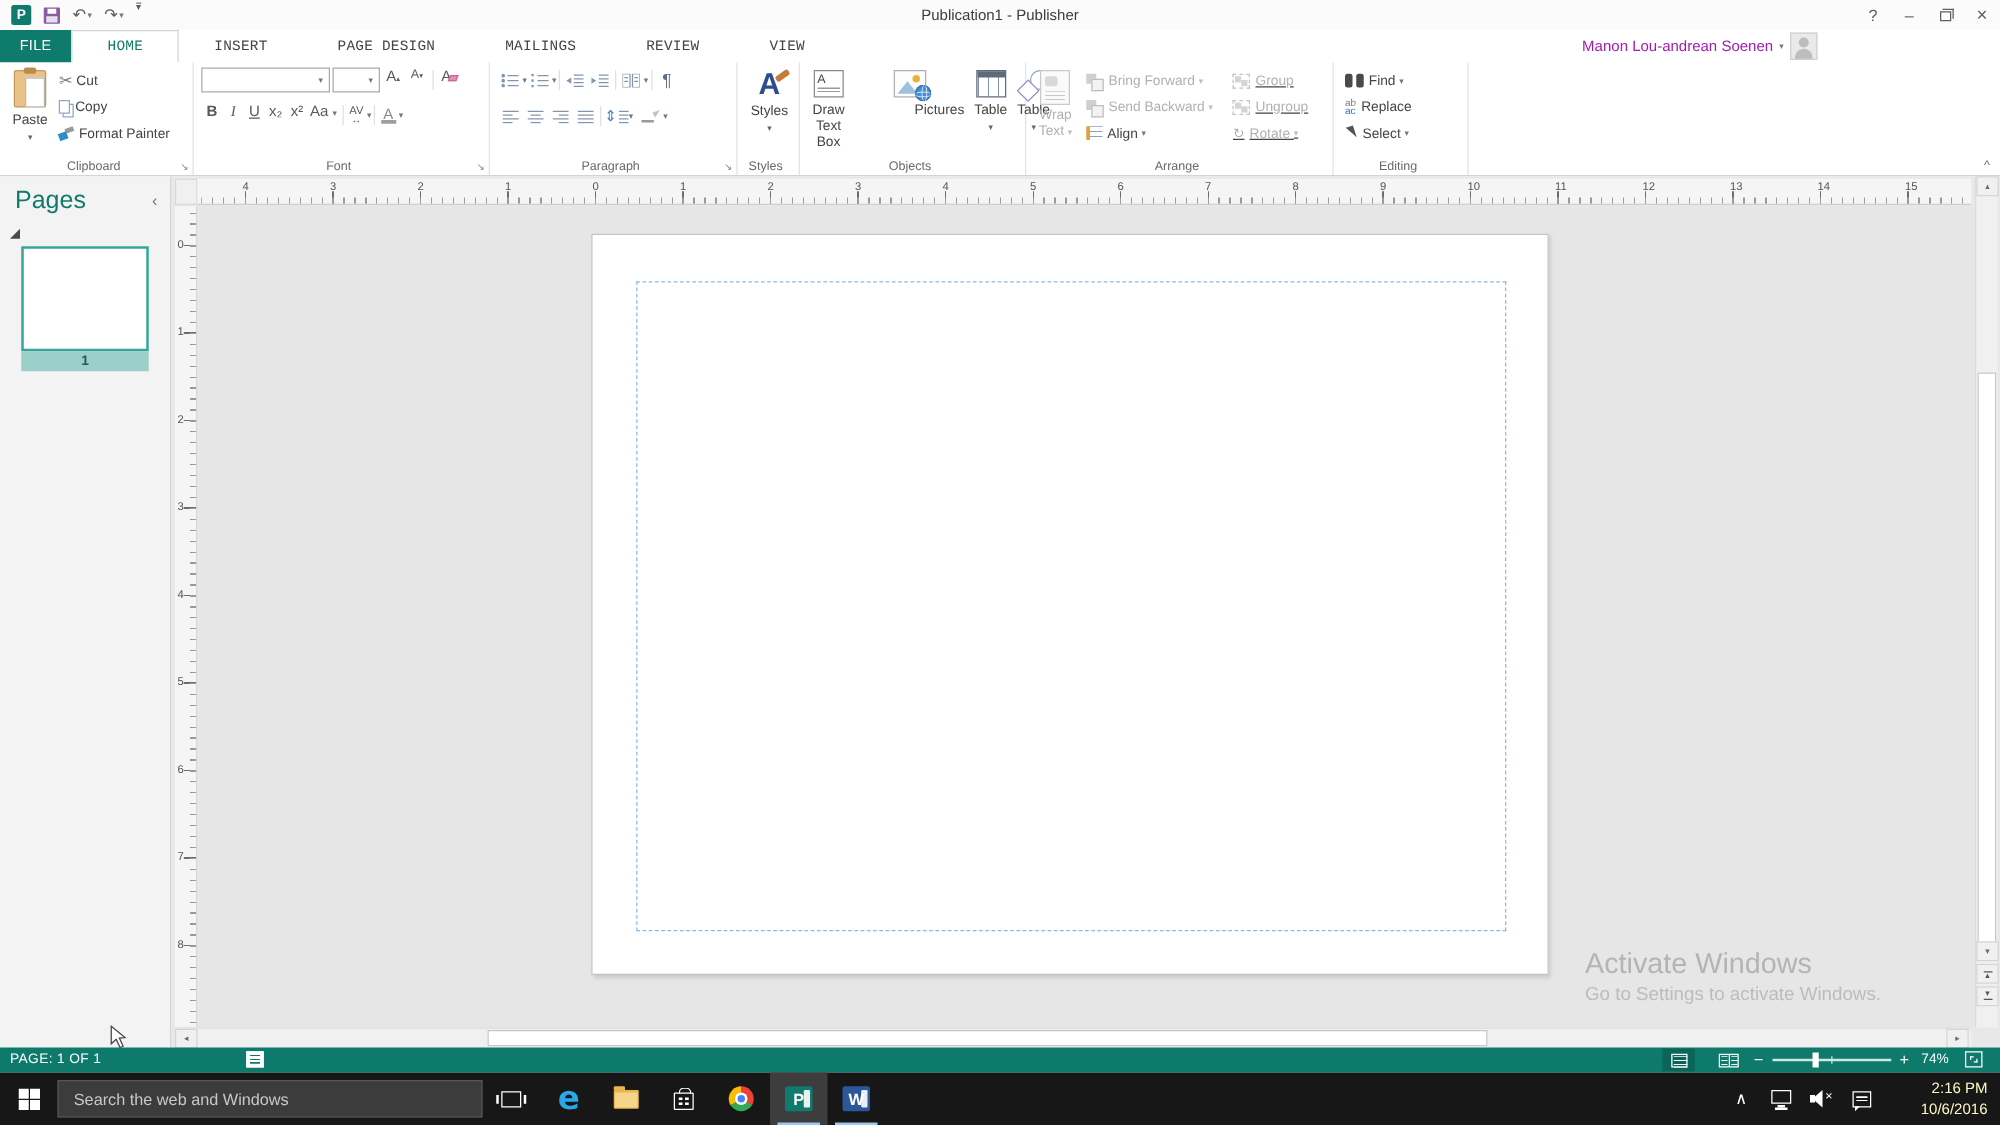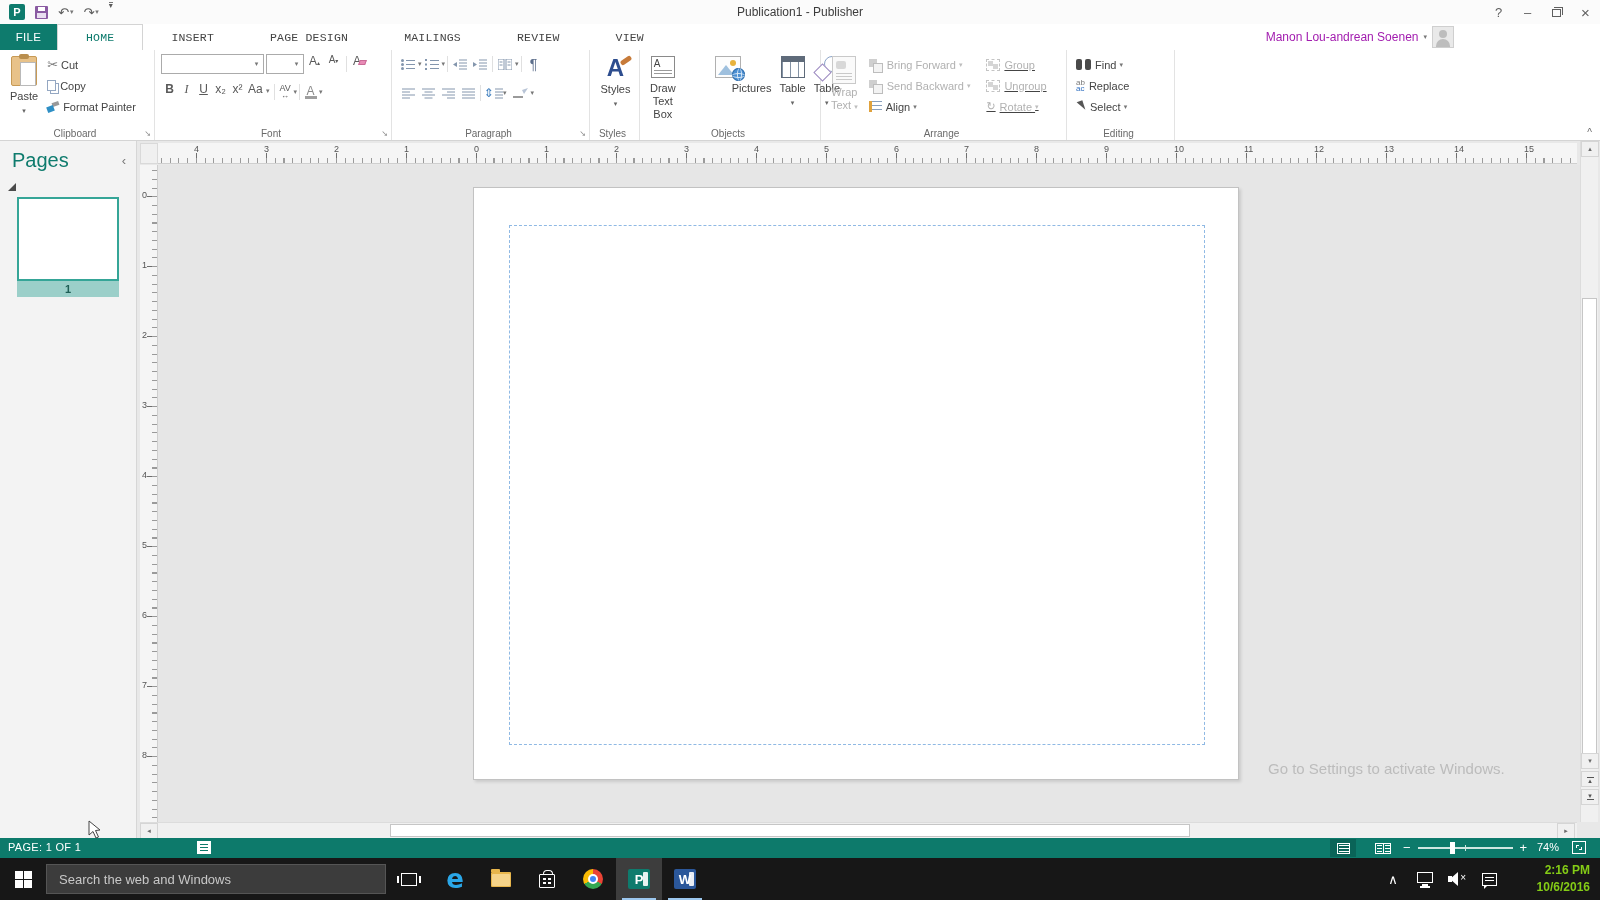--- a/index.html
+++ b/index.html
@@ -212,21 +212,21 @@
   .tray-ic { width:22px; height:42px; display:flex; align-items:center; justify-content:center; font-size:13px; }
   .net-ic { width:16px; height:11px; border:1px solid #fff; position:relative; margin-top:-3px; }
   .net-ic:before { content:""; position:absolute; left:4px; bottom:-4px; width:6px; height:2px; background:#fff; box-shadow:-2px 2px 0 0 #fff,2px 2px 0 0 #fff; }
   .spk-ic { position:relative; width:18px; height:14px; }
   .spk-ic .sq { position:absolute; left:0; top:4px; width:4px; height:6px; background:#fff; }
   .spk-ic .tri { position:absolute; left:2px; top:0; width:0; height:0; border-top:7px solid transparent; border-bottom:7px solid transparent; border-right:8px solid #fff; }
   .spk-ic .x { position:absolute; right:0; top:0; font-size:10px; color:#fff; }
   .ac-ic { width:15px; height:13px; border:1px solid #fff; position:relative; }
   .ac-ic:before { content:""; position:absolute; left:2px; top:3px; width:9px; height:5px; background:repeating-linear-gradient(180deg,#fff 0 1px,transparent 1px 3px); }
   .ac-ic:after { content:""; position:absolute; left:1px; bottom:-4px; border-left:4px solid #fff; border-bottom:4px solid transparent; }
-  #clock { position:absolute; right:10px; top:4px; text-align:right; color:#84cc16; font-size:12px; line-height:17px;font-weight:bold; }
+  #clock { position:absolute; right:10px; top:4px; text-align:right; color:#fef9c3; font-size:12px; line-height:17px; }
 
   .dd { font-size:7px; color:#777; }
   .disabled .dd { color:#bdbdbd; }
   .blet { font-size:12px; }
 </style>
 </head>
 <body>
 
 <div id="app">
 
@@ -592,20 +592,21 @@
         <span class="vnum" style="top: 445px;">6</span>
         <span class="vnum" style="top: 515px;">7</span>
         <span class="vnum" style="top: 585px;">8</span>
       </div>
 
     <div id="canvas">
       <div id="page">
         <div id="margin-guides"></div>
       </div>
       <div id="watermark">
+        <div class="l1">Activate Windows</div>
         <div class="l2">Go to Settings to activate Windows.</div>
       </div>
     </div>
 
     <div id="v-scrollbar">
       <div class="sb-btn" id="v-up">
           <span>▴</span>
         </div>
       <div id="v-thumb"></div>
       <div class="sb-btn" id="v-down">

